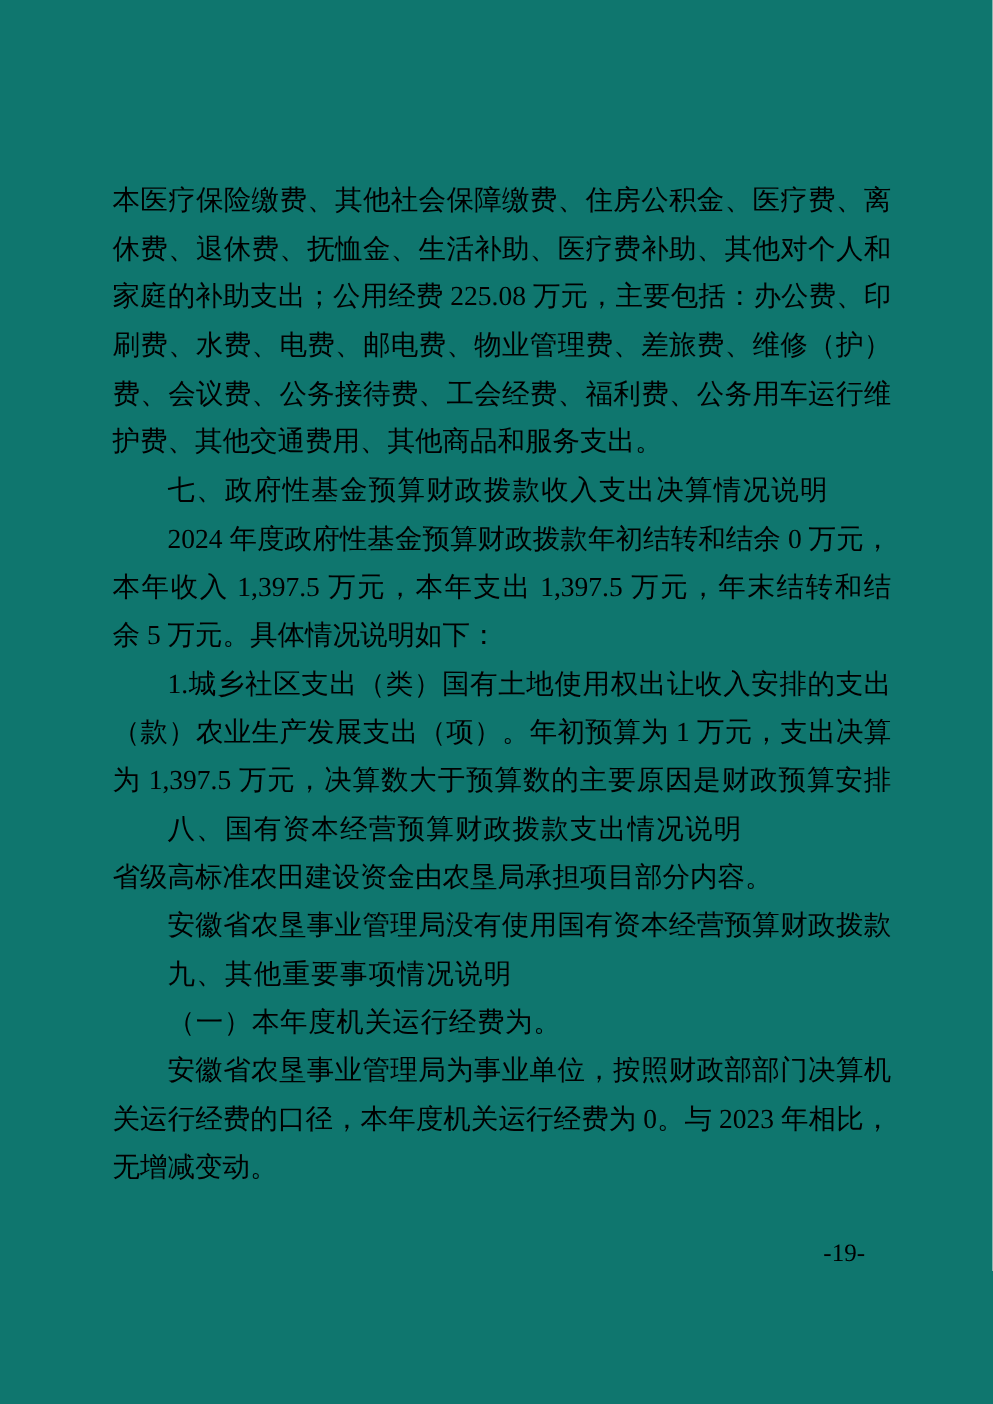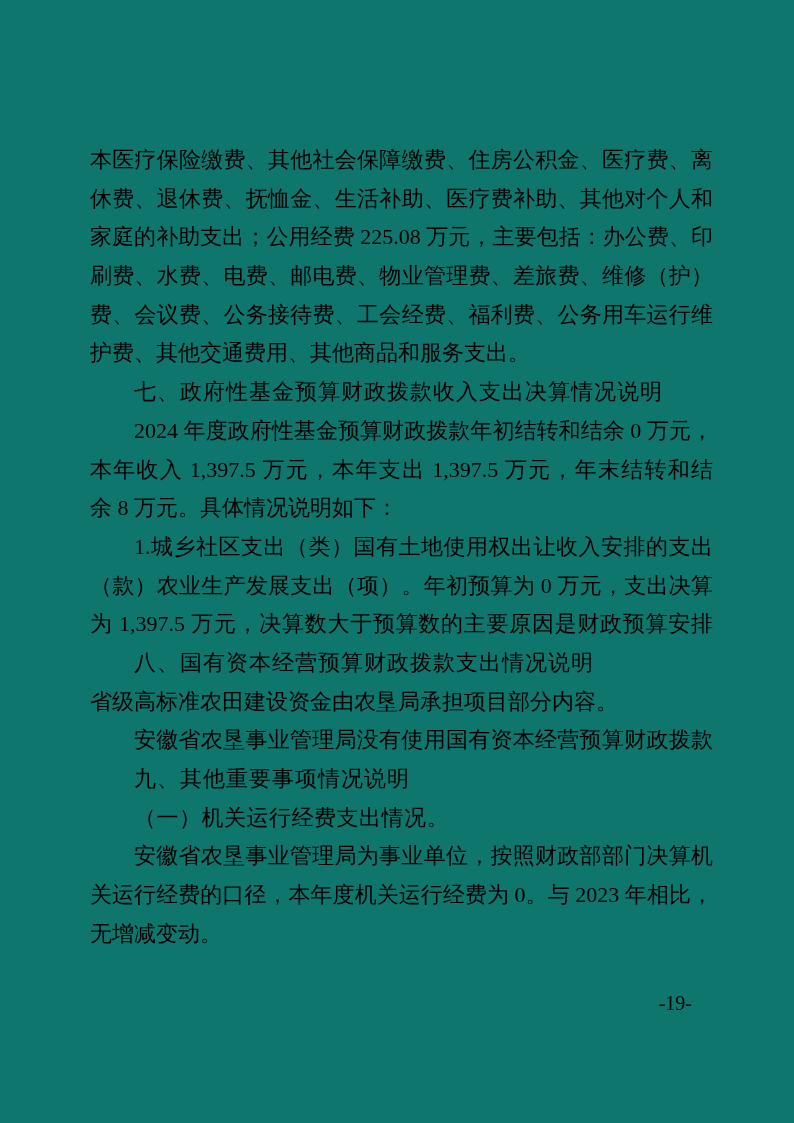--- a/index.html
+++ b/index.html
@@ -60,27 +60,27 @@
   <div class="doc-lines">
       <div class="doc-line body justify"><span class="seg">本医疗保险缴费、其他社会保障缴费、住房公积金、医疗费、离</span></div>
       <div class="doc-line body justify"><span class="seg">休费、退休费、抚恤金、生活补助、医疗费补助、其他对个人和</span></div>
       <div class="doc-line body justify"><span class="seg">家庭的补助支出；公用经费 225.08 万元，主要包括：办公费、印</span></div>
       <div class="doc-line body justify"><span class="seg">刷费、水费、电费、邮电费、物业管理费、差旅费、维修（护）</span></div>
       <div class="doc-line body justify"><span class="seg">费、会议费、公务接待费、工会经费、福利费、公务用车运行维</span></div>
       <div class="doc-line body"><span class="seg">护费、其他交通费用、其他商品和服务支出。</span></div>
       <div class="doc-line heading indent"><span class="seg seg-b">七、政府性基金预算财政拨款收入支出决算情况说明</span></div>
       <div class="doc-line body indent justify"><span class="seg">2024 年度政府性基金预算财政拨款年初结转和结余 0 万元，</span></div>
       <div class="doc-line body justify"><span class="seg">本年收入 1,397.5 万元，本年支出 1,397.5 万元，年末结转和结</span></div>
-      <div class="doc-line body"><span class="seg">余 8 万元。具体情况说明如下：</span></div>
+      <div class="doc-line body"><span class="seg">余 5 万元。具体情况说明如下：</span></div>
       <div class="doc-line body indent justify"><span class="seg seg-b">1.城乡社区支出（类）国有土地使用权出让收入安排的支出</span></div>
-      <div class="doc-line body justify"><span class="seg seg-b">（款）农业生产发展支出（项）。</span><span class="seg">年初预算为 0 万元，支出决算</span></div>
+      <div class="doc-line body justify"><span class="seg seg-b">（款）农业生产发展支出（项）。</span><span class="seg">年初预算为 1 万元，支出决算</span></div>
       <div class="doc-line body justify"><span class="seg">为 1,397.5 万元，决算数大于预算数的主要原因是财政预算安排</span></div>
       <div class="doc-line heading indent"><span class="seg seg-b">八、国有资本经营预算财政拨款支出情况说明</span></div>
       <div class="doc-line body"><span class="seg">省级高标准农田建设资金由农垦局承担项目部分内容。</span></div>
       <div class="doc-line body indent justify"><span class="seg">安徽省农垦事业管理局没有使用国有资本经营预算财政拨款</span></div>
       <div class="doc-line heading indent"><span class="seg seg-b">九、其他重要事项情况说明</span></div>
-      <div class="doc-line subheading indent"><span class="seg seg-b">（一）机关运行经费支出情况。</span></div>
+      <div class="doc-line subheading indent"><span class="seg seg-b">（一）本年度机关运行经费为。</span></div>
       <div class="doc-line body indent justify"><span class="seg">安徽省农垦事业管理局为事业单位，按照财政部部门决算机</span></div>
       <div class="doc-line body justify"><span class="seg">关运行经费的口径，本年度机关运行经费为 0。与 2023 年相比，</span></div>
       <div class="doc-line body"><span class="seg">无增减变动。</span></div>
     </div>
   <div class="page-number">-19-</div>
 </div>
 
 </body></html>

